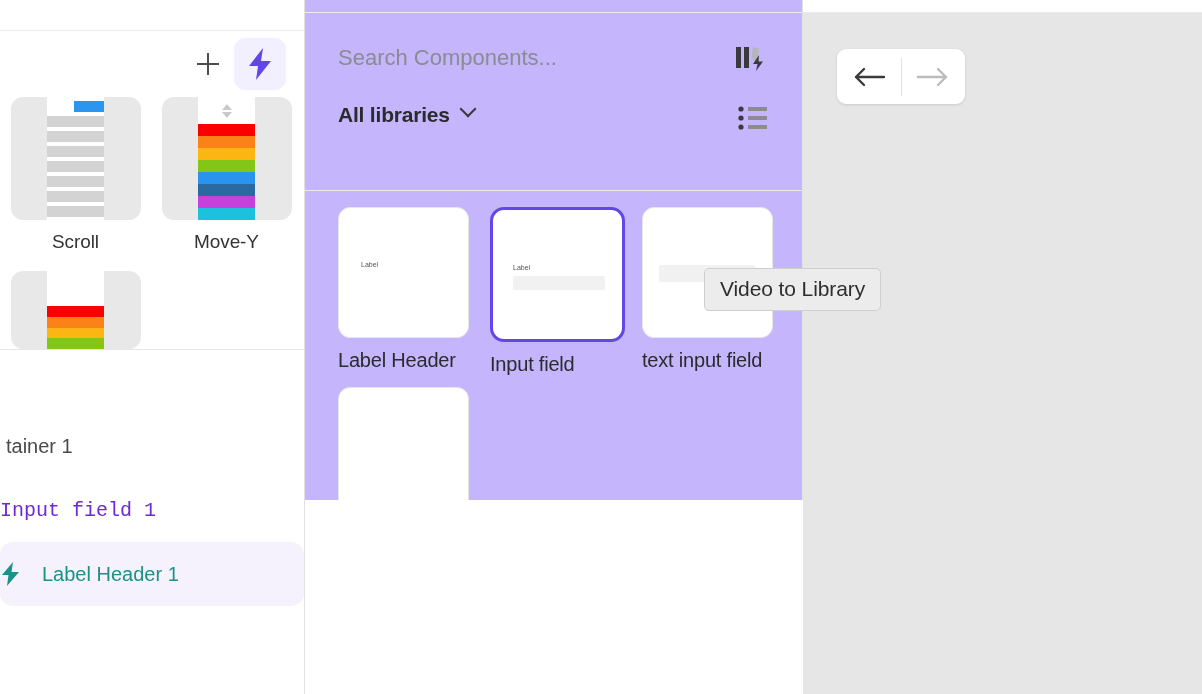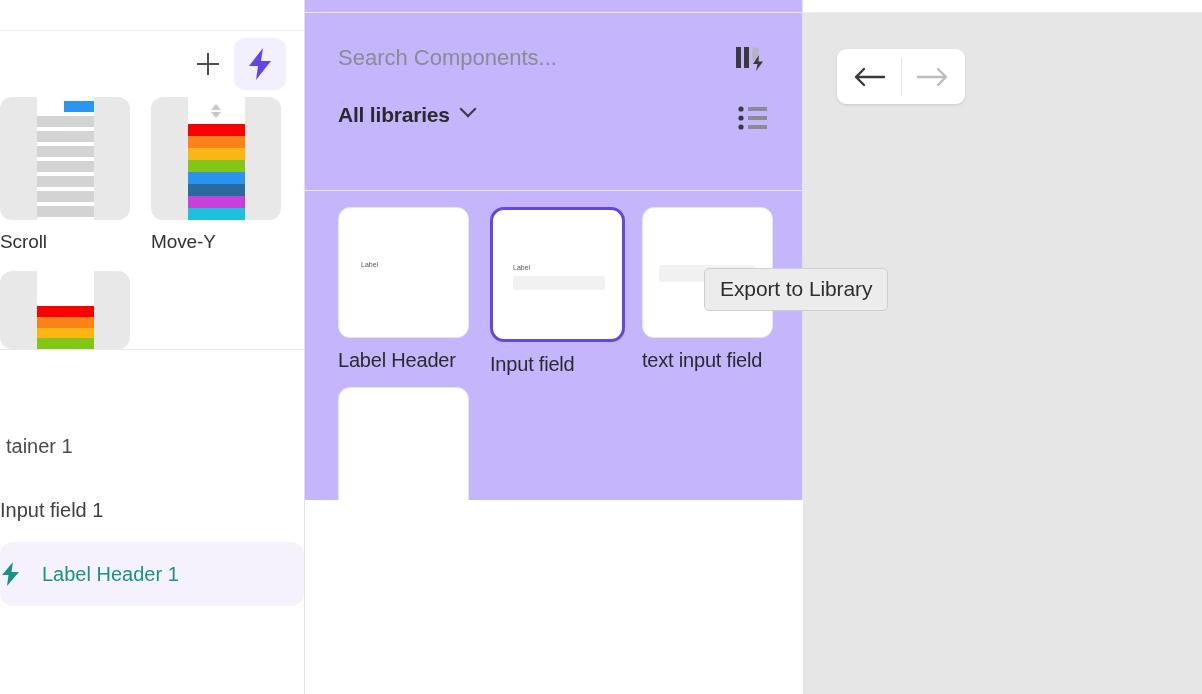--- a/index.html
+++ b/index.html
@@ -74,21 +74,21 @@
     flex-wrap: wrap;
     gap: 0px;
     overflow: hidden;
     flex: 0 0 auto;
   }
   .thumb-cell {
     width: 151px;
     padding: 0 0 18px 0;
     display: flex;
     flex-direction: column;
-    align-items: flex-start;
+    align-items: center;
   }
   .thumb-box {
     width: 130px; height: 123px;
     background: #e8e8e9;
     border-radius: 12px;
     display: flex;
     justify-content: center;
     overflow: hidden;
     position: relative;
   }
@@ -133,21 +133,21 @@
 
   .layer-list { padding-top: 0px; }
   .layer-row {
     height: 64px;
     display: flex;
     align-items: center;
     padding-left: 0px;
     font-size: 20px;
   }
   .layer-row.indent-a { padding-left: 6px; color: #4a4a4d; }
-  .layer-row.teal { color: #404040; }
+  .layer-row.teal { color: #6d28d9; font-family: Liberation Mono, monospace; }
   .layer-row.selected {
     background: #f5f1fd;
     color: #1a9285;
     border-radius: 13px;
   }
   .bolt-mini {
     width: 22px; flex: 0 0 22px;
     margin-left: 0px; margin-right: 20px;
     display: flex; align-items: center; justify-content: center;
   }
@@ -506,15 +506,15 @@
       <div class="nav-sep"></div>
       <div class="nav-half">
         <svg width="34" height="24" viewBox="0 0 34 24">
           <path d="M2 12 L30 12 M22 4 L30 12 L22 20" stroke="#bcbcbf" stroke-width="2.4" fill="none" stroke-linecap="round" stroke-linejoin="round"></path>
         </svg>
       </div>
     </div>
 
   </div>
 
-  <div class="tooltip">Export to Library</div>
+  <div class="tooltip">Video to Library</div>
 
 </div>
 
 </body></html>

